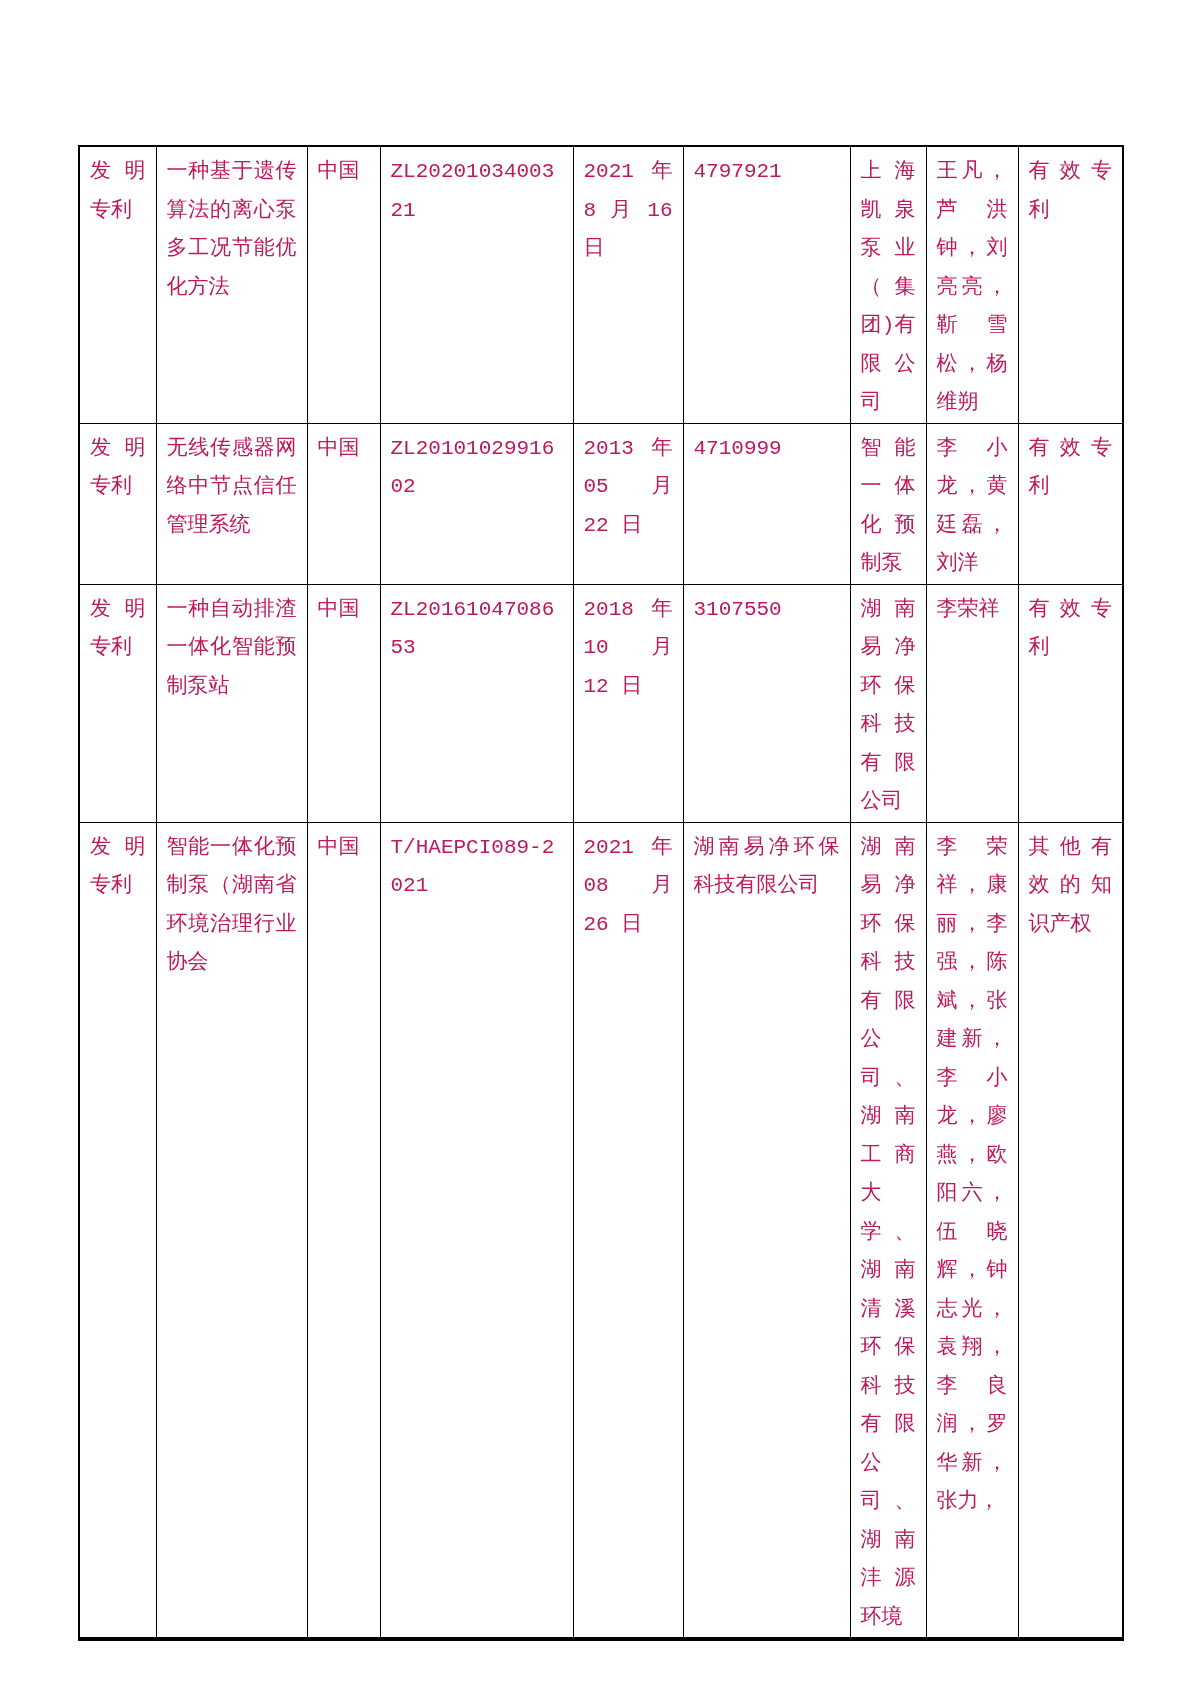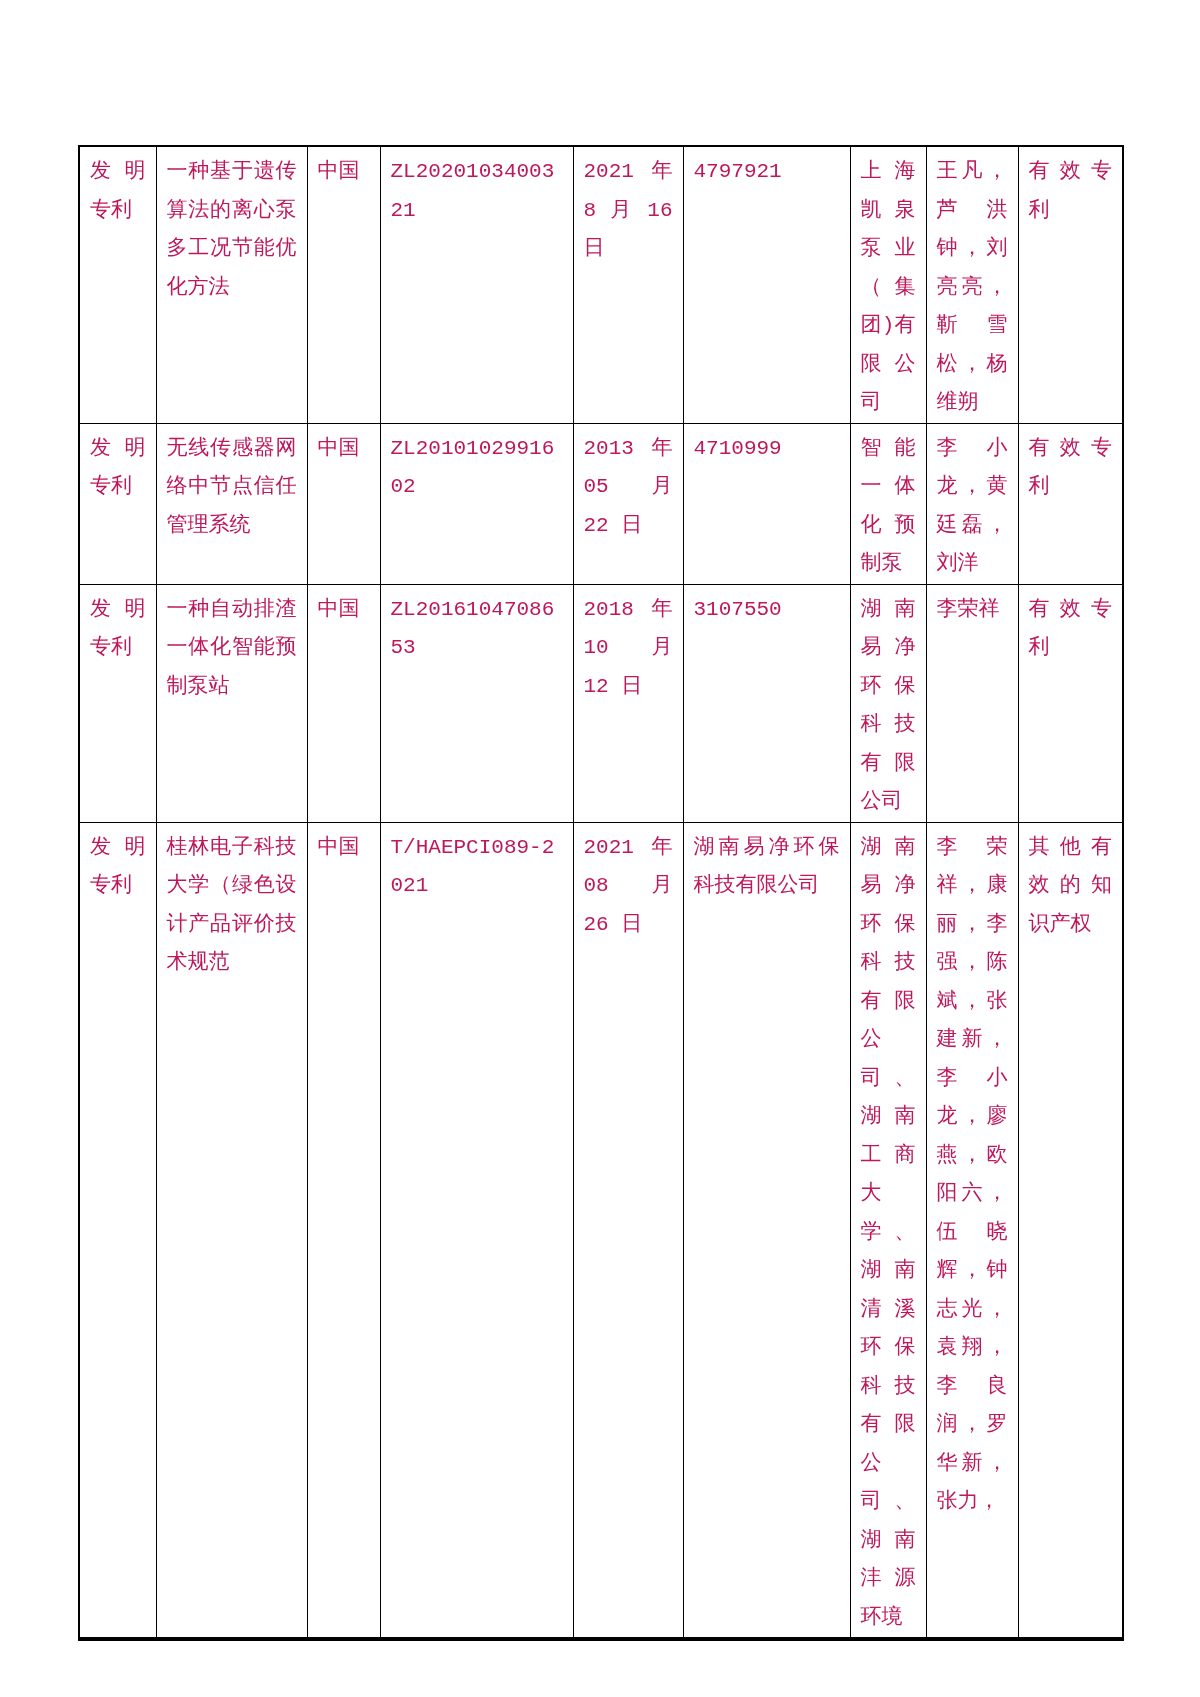--- a/index.html
+++ b/index.html
@@ -92,21 +92,21 @@
         <td class="c-country">中国</td>
         <td class="c-number">ZL2016104708653</td>
         <td class="c-date">2018 年 10 月 12 日</td>
         <td class="c-cert">3107550</td>
         <td class="c-owner">湖南易净环保科技有限公司</td>
         <td class="c-inventors">李荣祥</td>
         <td class="c-status">有效专利</td>
       </tr>
       <tr class="r4">
         <td class="c-type">发明专利</td>
-        <td class="c-title">桂林电子科技大学（绿色设计产品评价技术规范</td>
+        <td class="c-title">智能一体化预制泵（湖南省环境治理行业协会</td>
         <td class="c-country">中国</td>
         <td class="c-number">T/HAEPCI089-2021</td>
         <td class="c-date">2021 年 08 月 26 日</td>
         <td class="c-cert">湖南易净环保科技有限公司</td>
         <td class="c-owner">湖南易净环保科技有限公司、湖南工商大学、湖南清溪环保科技有限公司、湖南沣源环境</td>
         <td class="c-inventors">李荣祥，康丽，李强，陈斌，张建新，李小龙，廖燕，欧阳六，伍晓辉，钟志光，袁翔，李良润，罗华新，张力，</td>
         <td class="c-status">其他有效的知识产权</td>
       </tr>
     </tbody>
   </table>

